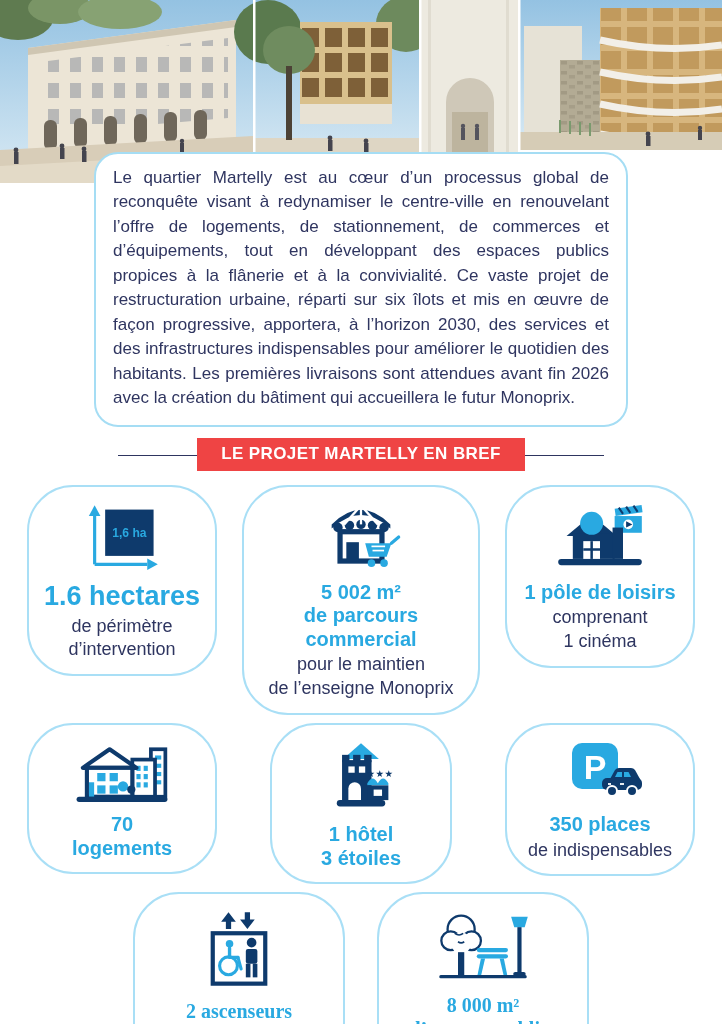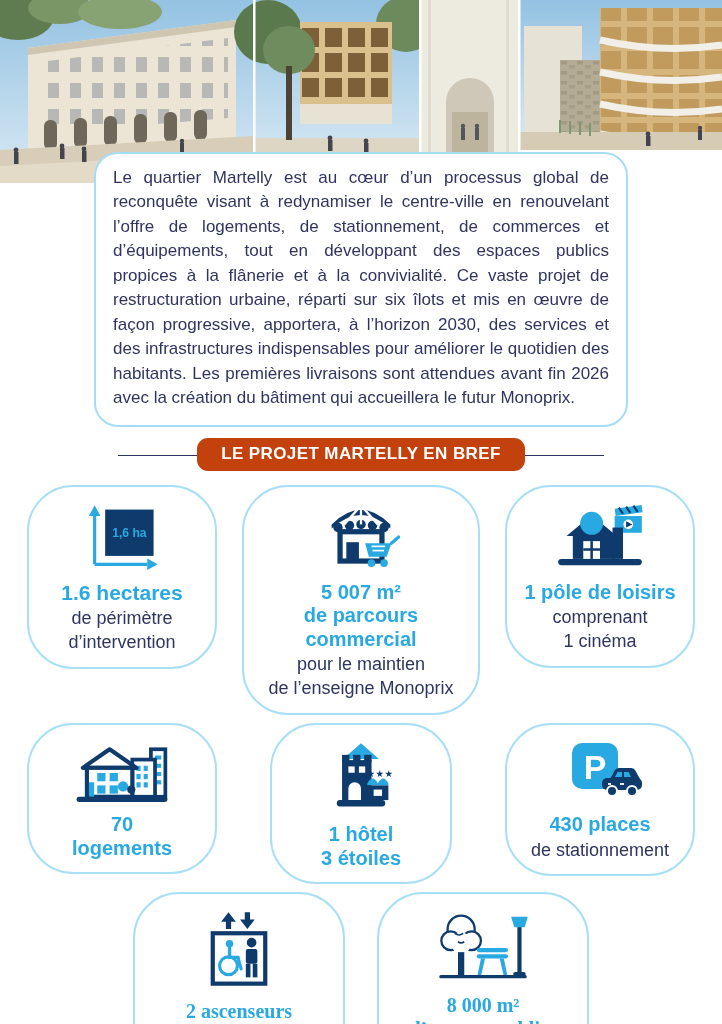--- a/index.html
+++ b/index.html
@@ -34,45 +34,44 @@
     position:relative;
     height:44px;margin-top:6px;
     display:flex;align-items:center;justify-content:center;
   }
   .section-banner-row .rule{
     position:absolute;left:118px;right:118px;top:50%;
     border-top:1.5px solid #2e3560;
   }
   .banner-box{
     position:relative;z-index:2;
-    background:#c2410c;color:#ffffff;
+    background:#ef4444;color:#ffffff;
     font-weight:bold;font-size:17px;letter-spacing:.4px;
     padding:6px 24px 7px;
     white-space:nowrap;
-    border-radius:11px;
   }
   
   .cards{width:668px;margin:8px auto 0;}
   .cards-row{display:flex;justify-content:space-between;align-items:flex-start;margin-bottom:8px;}
   .cards-row.row-center{justify-content:center;gap:32px;font-family:Liberation Serif, serif;}
   .card{
     box-sizing:border-box;
     border:2px solid #a9dff6;
     border-radius:46px;
     display:flex;flex-direction:column;align-items:center;justify-content:space-between;
     padding:16px 8px 12px;
     background:#ffffff;
   }
   .card .icon-wrap{display:flex;align-items:center;justify-content:center;margin-bottom:8px;}
   .card-value{
     font-weight:bold;color:#29a9e1;
     font-size:20px;line-height:1.18;
     text-align:center;white-space:pre-line;
   }
-  .card-value.big{font-size:21px;}
+  .card-value.big{font-size:27px;}
   .card-label{
     color:#2e3560;font-size:18px;line-height:1.32;
     text-align:center;white-space:pre-line;margin-top:2px;
   }
   .w190{width:190px;min-height:170px;}
   .w238{width:238px;min-height:200px;}
   .w190s{width:190px;min-height:146px;}
   .w182{width:182px;min-height:156px;}
   .w212{width:212px;min-height:176px;}
 </style>
@@ -255,21 +254,21 @@
             <g>
               <polygon points="46,38 71,38 66.5,51 49.5,51" fill="#29a9e1"></polygon>
               <line x1="71" y1="38" x2="78" y2="32" stroke="#29a9e1" stroke-width="3" stroke-linecap="round"></line>
               <line x1="52" y1="41" x2="65" y2="41" stroke="#ffffff" stroke-width="1.6"></line>
               <line x1="53" y1="45" x2="64" y2="45" stroke="#ffffff" stroke-width="1.6"></line>
               <circle cx="52" cy="57" r="3.6" fill="#29a9e1"></circle>
               <circle cx="64" cy="57" r="3.6" fill="#29a9e1"></circle>
             </g>
           </svg>
         </div>
-        <div class="card-value">5 007 m²
+        <div class="card-value">5 002 m²
 de parcours commercial</div>
         <div class="card-label">pour le maintien
 de l’enseigne Monoprix</div>
       </div>
 
       <div class="card w190">
         <div class="icon-wrap">
           <svg width="92" height="70" viewBox="0 0 88 64">
             <g>
               <rect x="58" y="4" width="26" height="7" fill="#29a9e1" transform="rotate(-8 58 4)"></rect>
@@ -371,22 +370,22 @@
               <rect x="46" y="37" width="40" height="12" rx="5" fill="#0e3a6c"></rect>
               <polygon points="59,36 61.5,31 66,31 66,36" fill="#29a9e1"></polygon>
               <polygon points="68,31 72.5,31 75,36 68,36" fill="#29a9e1"></polygon>
               <circle cx="56" cy="50" r="5" fill="#0e3a6c" stroke="#ffffff" stroke-width="2"></circle>
               <circle cx="76" cy="50" r="5" fill="#0e3a6c" stroke="#ffffff" stroke-width="2"></circle>
               <line x1="52" y1="43" x2="55" y2="43" stroke="#ffffff" stroke-width="1.8"></line>
               <line x1="64" y1="43" x2="68" y2="43" stroke="#ffffff" stroke-width="1.8"></line>
             </g>
           </svg>
         </div>
-        <div class="card-value">430 places</div>
-        <div class="card-label">de stationnement</div>
+        <div class="card-value">350 places</div>
+        <div class="card-label">de indispensables</div>
       </div>
     </div>
 
     <div class="cards-row row-center">
 
       <div class="card w212">
         <div class="icon-wrap">
           <svg width="84" height="78" viewBox="0 0 80 74">
             <polygon points="30,2 23,11 27.5,11 27.5,18 32.5,18 32.5,11 37,11" fill="#0e3a6c"></polygon>
             <polygon points="48,18 41,9 45.5,9 45.5,2 50.5,2 50.5,9 55,9" fill="#0e3a6c"></polygon>

